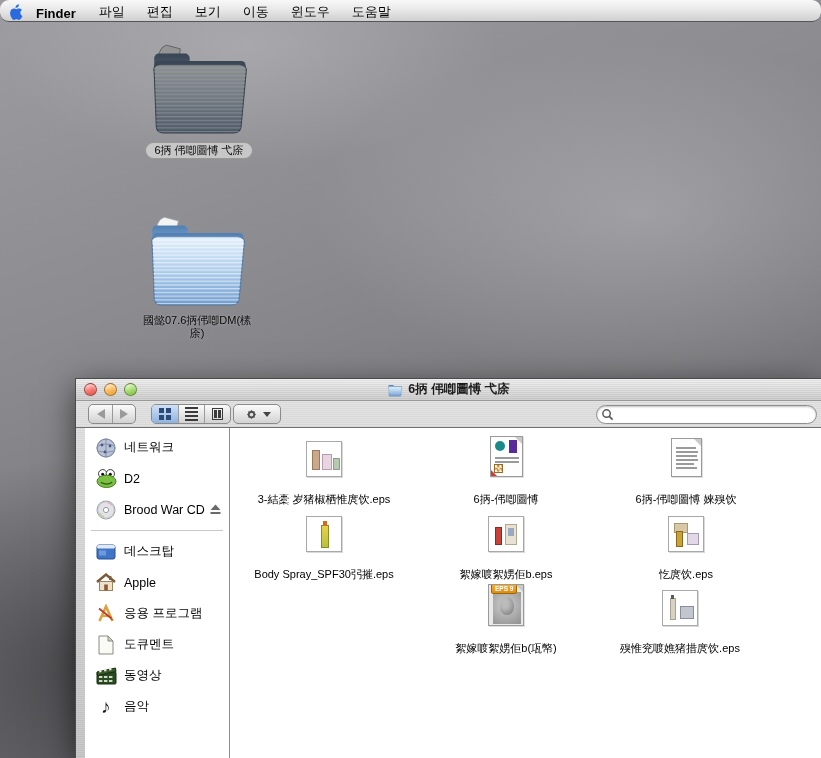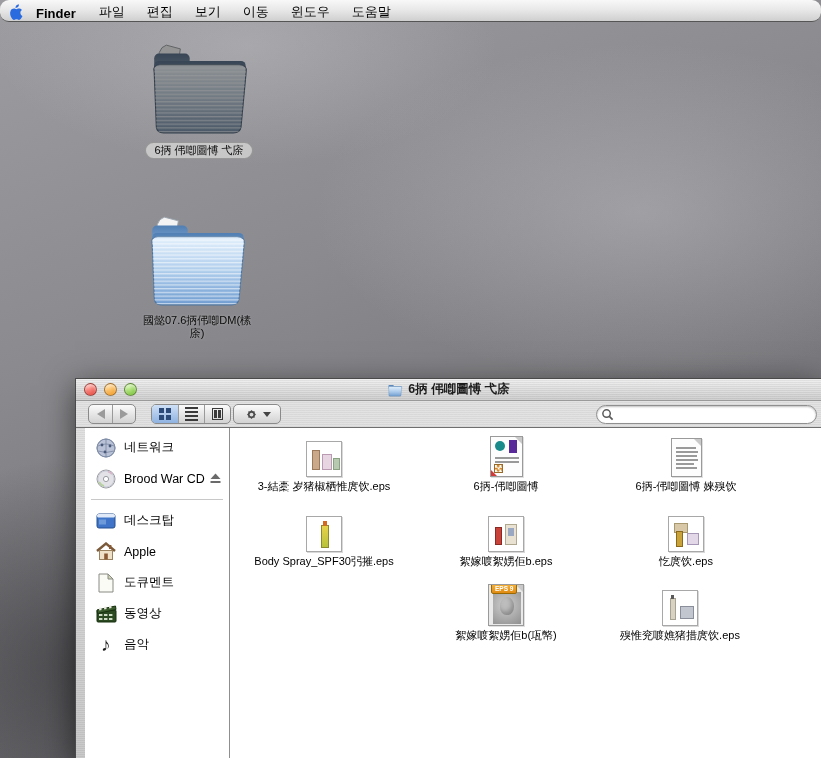--- a/index.html
+++ b/index.html
@@ -91,21 +91,21 @@
   .side-item { height:31px; display:flex; align-items:center; gap:7px; padding-left:10px;
     font-size:12.5px; color:#000; position:relative; }
   .side-item .sic { width:22px; height:22px; display:flex; align-items:center; justify-content:center; flex:none; }
   .side-sep { height:1px; background:#c8c8c8; margin:5px 6px; }
   .eject { position:absolute; right:7px; top:9px; }
 
   
   .main { position:relative; flex:1; background:#fff; }
   .fcell { position:absolute; width:172px; display:flex; flex-direction:column; align-items:center; }
   .fcell .icn { height:44px; display:flex; align-items:flex-end; justify-content:center; }
-  .fname { margin-top:3px; font-size:11px; color:#000; text-align:center; line-height:13px; max-width:170px; }
+  .fname { margin-top:16px; font-size:11px; color:#000; text-align:center; line-height:13px; max-width:170px; }
 
   .sq { width:36px; height:36px; background:#fff; border:1px solid #a8a8a8; box-shadow:1px 1px 0 rgba(0,0,0,.15);
     position:relative; overflow:hidden; }
   .page { width:31px; height:39px; background:#fdfdfd; border:1px solid #9a9a9a; position:relative; overflow:hidden;
     box-shadow:1px 1px 0 rgba(0,0,0,.12); }
   .fold { position:absolute; right:-1px; top:-1px; width:0; height:0;
     border-left:9px solid transparent; border-top:9px solid #c9c9c9; }
   .tline { position:absolute; left:4px; height:1.5px; background:#9a9a9a; }
   .badge { position:absolute; left:2px; top:-2px; background:linear-gradient(#f6b33a,#e08a12); color:#fff;
     font-size:6.5px; font-weight:bold; padding:1px 3px; border:1px solid #9a6a00; border-radius:2px; line-height:7px; }
@@ -250,20 +250,33 @@
               <path d="M2 8 Q10 4 18 8 M2 13 Q10 16 18 13 M10 1 V19" stroke="#7a87a2" fill="none" stroke-width=".8"></path>
               <circle cx="6" cy="7" r="1.4" fill="#4a5a7a"></circle>
                 <circle cx="14" cy="8" r="1.4" fill="#4a5a7a"></circle>
                 <circle cx="9" cy="14" r="1.4" fill="#4a5a7a"></circle>
             </svg>
             </span>
           <span>네트워크</span>
         </div>
         <div class="side-item">
           <span class="sic">
+            <svg width="21" height="19" viewBox="0 0 22 20">
+              <circle cx="7" cy="5" r="4.4" fill="#fff" stroke="#333"></circle>
+              <circle cx="15" cy="5" r="4.4" fill="#fff" stroke="#333"></circle>
+              <circle cx="7" cy="5.5" r="1.6" fill="#111"></circle>
+                <circle cx="15" cy="5.5" r="1.6" fill="#111"></circle>
+              <ellipse cx="11" cy="13" rx="10" ry="6.5" fill="#7cc043" stroke="#3f7a1d"></ellipse>
+              <path d="M5 14 Q11 18 17 14" stroke="#2e5a12" fill="none" stroke-width="1.2"></path>
+            </svg>
+            </span>
+          <span>D2</span>
+        </div>
+        <div class="side-item">
+          <span class="sic">
             <svg width="20" height="20" viewBox="0 0 20 20">
               <circle cx="10" cy="10" r="9" fill="#e3e3e7" stroke="#9a9aa2"></circle>
               <circle cx="10" cy="10" r="8" fill="none" stroke="#c9cdd8"></circle>
               <path d="M3 13 A8 8 0 0 0 8 17" stroke="#b7d2a0" fill="none" stroke-width="2"></path>
               <path d="M16 5 A8 8 0 0 0 12 2.6" stroke="#d6b7c9" fill="none" stroke-width="2"></path>
               <circle cx="10" cy="10" r="2.6" fill="#fff" stroke="#9a9aa2"></circle>
             </svg>
             </span>
           <span>Brood War CD</span>
           <span class="eject">
@@ -286,20 +299,32 @@
         <div class="side-item">
           <span class="sic">
             <svg width="20" height="19" viewBox="0 0 20 19">
               <path d="M1 9 L10 1.5 L19 9" fill="none" stroke="#7a5a3a" stroke-width="2.4"></path>
               <rect x="3.5" y="8.5" width="13" height="9" fill="#efe0c8" stroke="#9a825f"></rect>
               <rect x="8.2" y="11.5" width="3.6" height="6" fill="#8a5a34"></rect>
               <rect x="13" y="3" width="2.4" height="4" fill="#8a5a34"></rect>
             </svg>
             </span>
           <span>Apple</span>
+        </div>
+        <div class="side-item">
+          <span class="sic">
+            <svg width="20" height="19" viewBox="0 0 20 19">
+              <path d="M3 17 L10 2 L17 17" fill="none" stroke="#d9a one"></path>
+              <path d="M3.5 17 L10 2.5 L16.5 17" fill="none" stroke="#dba33f" stroke-width="2.6"></path>
+              <line x1="6" y1="12" x2="14" y2="12" stroke="#dba33f" stroke-width="2.2"></line>
+              <line x1="3" y1="4.5" x2="15.5" y2="14.5" stroke="#c23a2a" stroke-width="1.8"></line>
+              <path d="M15.5 14.5 l2 1.8 -2.7-.6 z" fill="#c23a2a"></path>
+            </svg>
+            </span>
+          <span>응용 프로그램</span>
         </div>
         <div class="side-item">
           <span class="sic">
             <svg width="16" height="20" viewBox="0 0 16 20">
               <path d="M1 1 H10 L15 6 V19 H1 Z" fill="#fbfbf6" stroke="#8a8a84"></path>
               <path d="M10 1 L10 6 H15 Z" fill="#cfd4b8" stroke="#8a8a84"></path>
             </svg>
             </span>
           <span>도큐멘트</span>
         </div>

